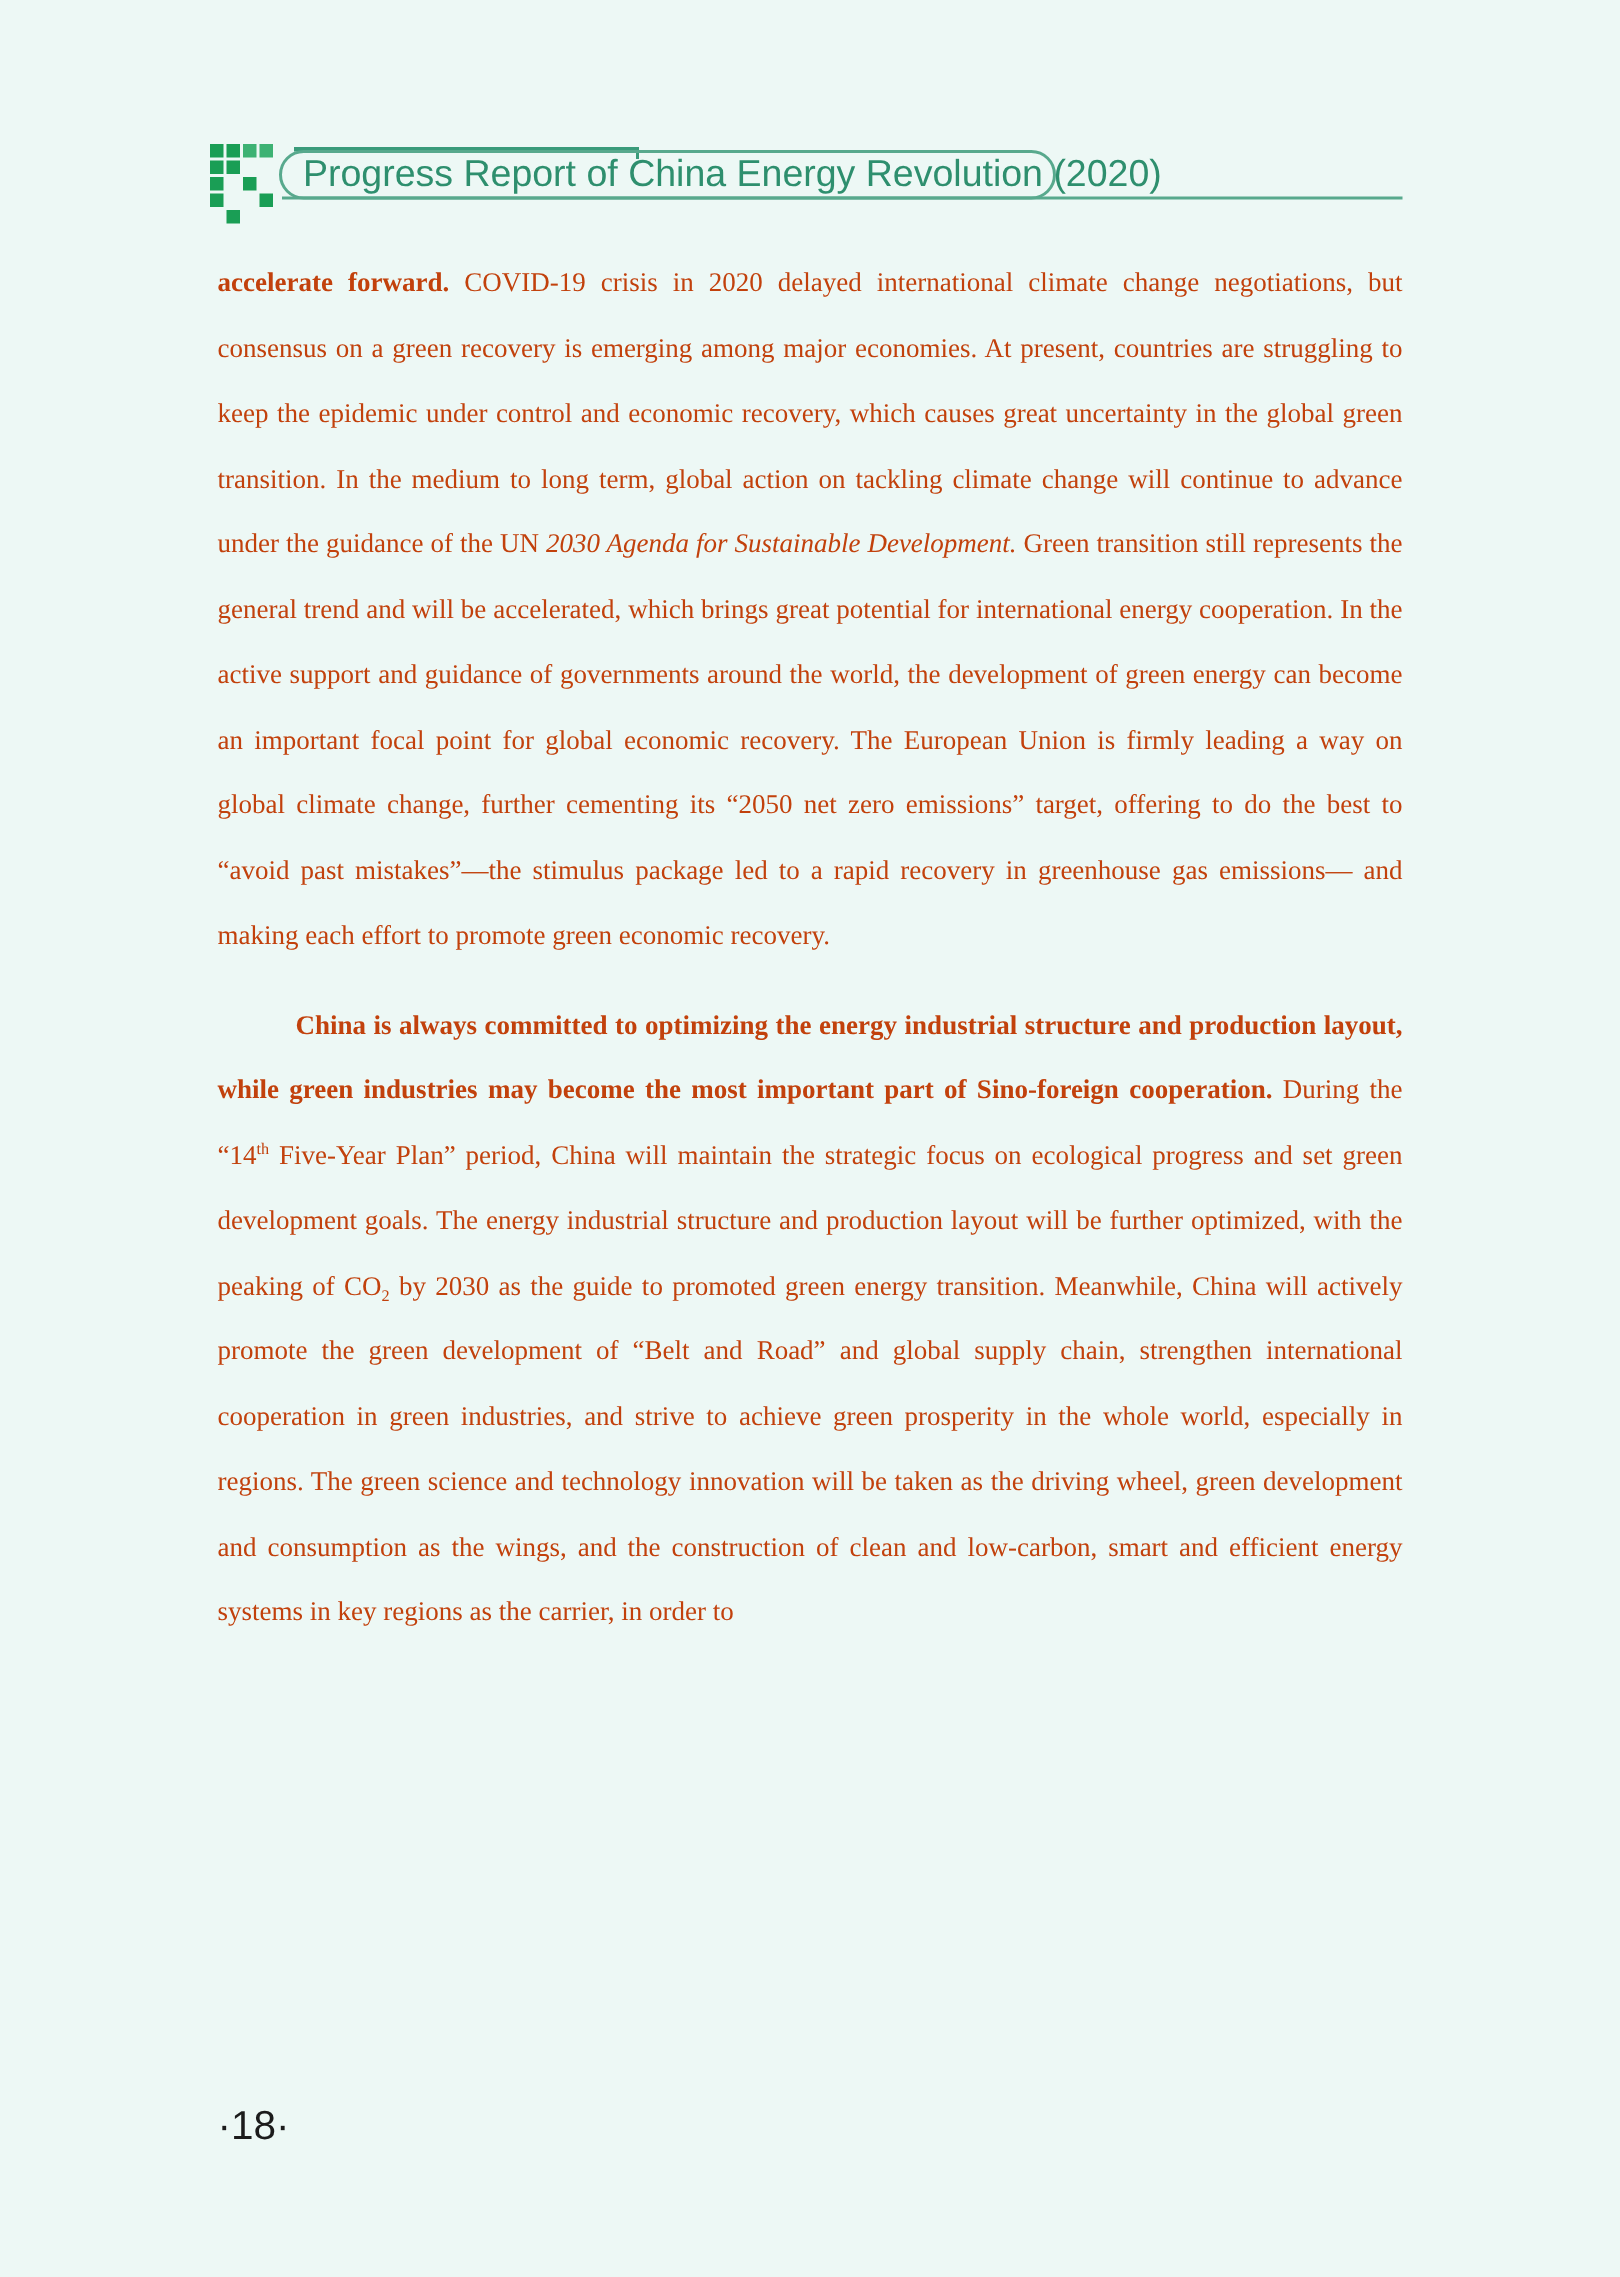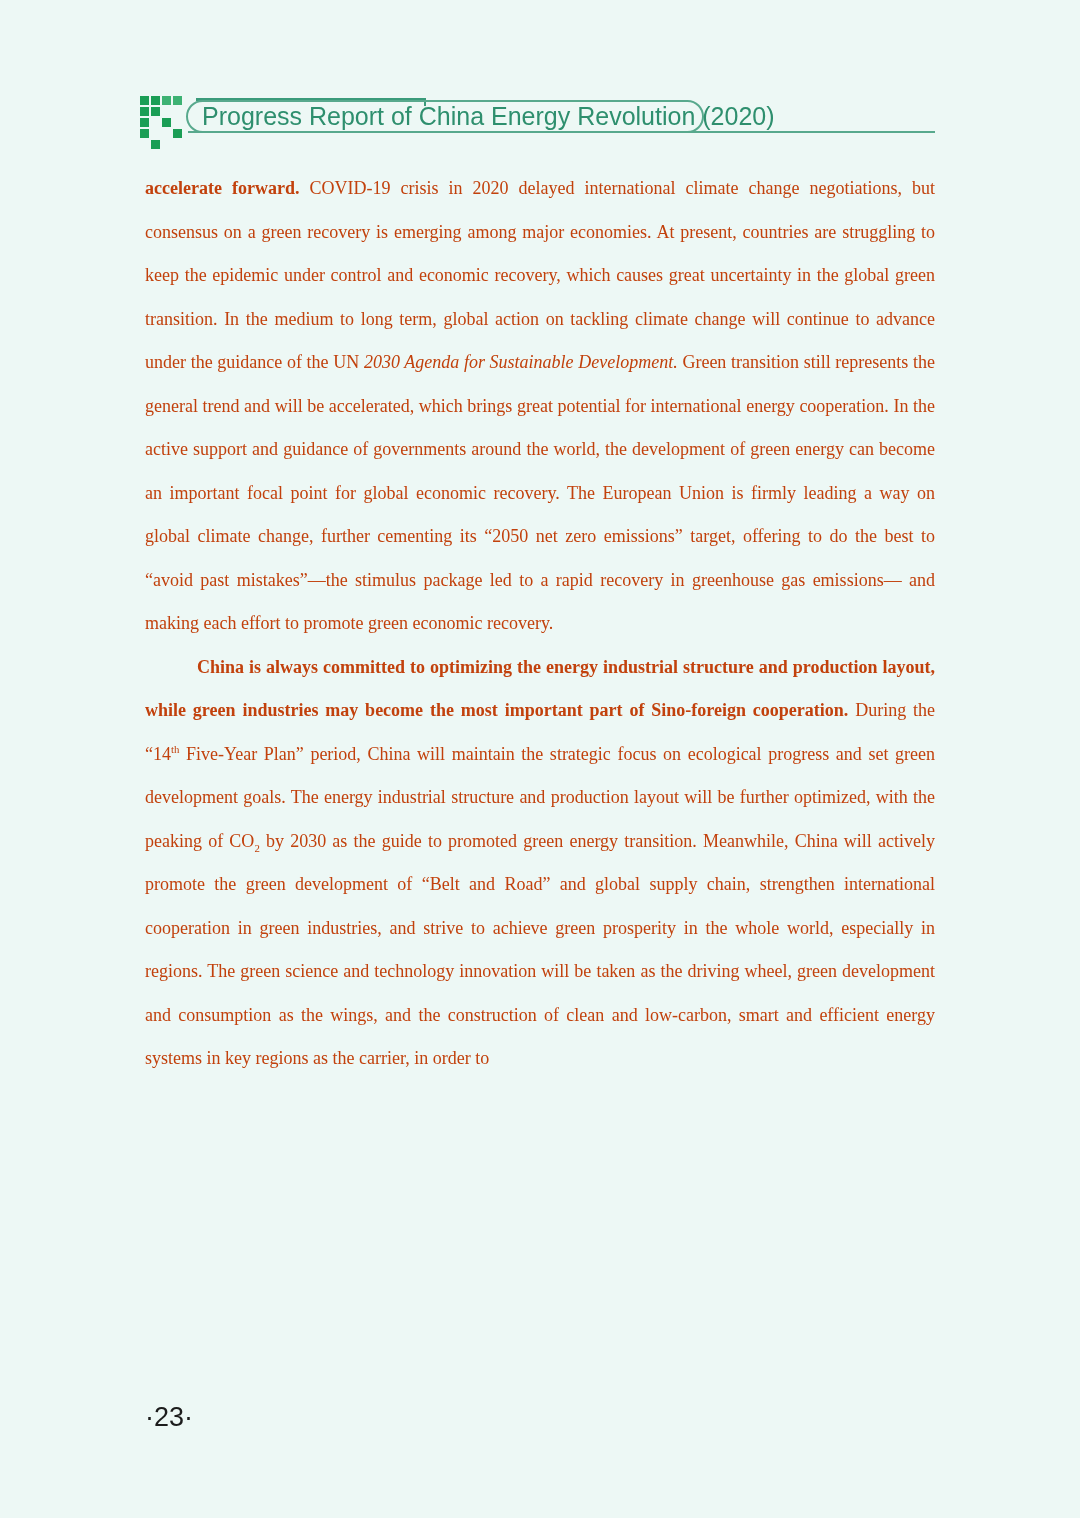--- a/index.html
+++ b/index.html
@@ -52,21 +52,21 @@
   
   .body-text{
     position:absolute;left:145px;top:167px;
     width:790px;
     font-size:18px;
     line-height:43.5px;
     color:#c2410c;
     text-align:justify;
   }
   .body-text p{margin:0;}
-  .body-text p.indent{text-indent:52px;}
+  .body-text p.indent{text-indent:52px;margin-top:16px;}
   .body-text b{font-weight:bold;}
   .body-text i{font-style:italic;}
   .body-text sup{font-size:60%;vertical-align:super;line-height:0;}
   .body-text sub{font-size:60%;vertical-align:sub;line-height:0;}
   
   .page-number{
     position:absolute;left:145px;top:1402px;
     font-size:27px;color:#1c1c1c;
     font-family:"Liberation Sans", sans-serif;
   }
@@ -120,16 +120,16 @@
       <span class="title-text">Progress Report of China Energy Revolution (2020)</span>
     </div>
     <div class="hdr-underline"></div>
   </div>
 
   <div class="body-text">
     <p><b>accelerate forward. </b><span>COVID-19 crisis in 2020 delayed international climate change negotiations, but consensus on a green recovery is emerging among major economies. At present, countries are struggling to keep the epidemic under control and economic recovery, which causes great uncertainty in the global green transition. In the medium to long term, global action on tackling climate change will continue to advance under the guidance of the UN </span><i>2030 Agenda for Sustainable Development.</i><span> Green transition still represents the general trend and will be accelerated, which brings great potential for international energy cooperation. In the active support and guidance of governments around the world, the development of green energy can become an important focal point for global economic recovery. The European Union is firmly leading a way on global climate change, further cementing its “2050 net zero emissions” target, offering to do the best to “avoid past mistakes”—the stimulus package led to a rapid recovery in greenhouse gas emissions— and making each effort to promote green economic recovery.</span></p>
     <p class="indent"><b>China is always committed to optimizing the energy industrial structure and production layout, while green industries may become the most important part of Sino-foreign cooperation. </b><span>During the “14</span><sup>th</sup><span> Five-Year Plan” period, China will maintain the strategic focus on ecological progress and set green development goals. The energy industrial structure and production layout will be further optimized, with the peaking of CO</span><sub>2</sub><span> by 2030 as the guide to promoted green energy transition. Meanwhile, China will actively promote the green development of “Belt and Road” and global supply chain, strengthen international cooperation in green industries, and strive to achieve green prosperity in the whole world, especially in regions. The green science and technology innovation will be taken as the driving wheel, green development and consumption as the wings, and the construction of clean and low-carbon, smart and efficient energy systems in key regions as the carrier, in order to</span></p>
   </div>
 
-  <span class="page-number">·23·</span>
+  <span class="page-number">·18·</span>
 
 
 </div>
 
 </body></html>

